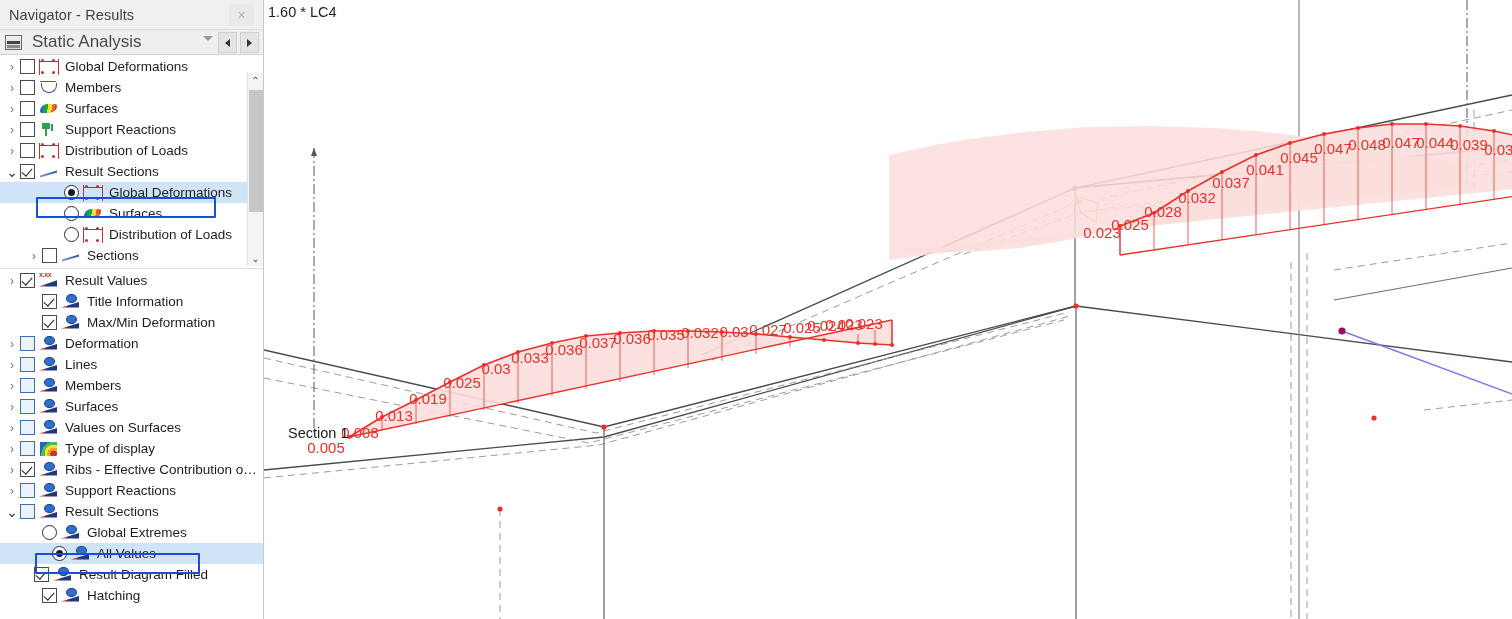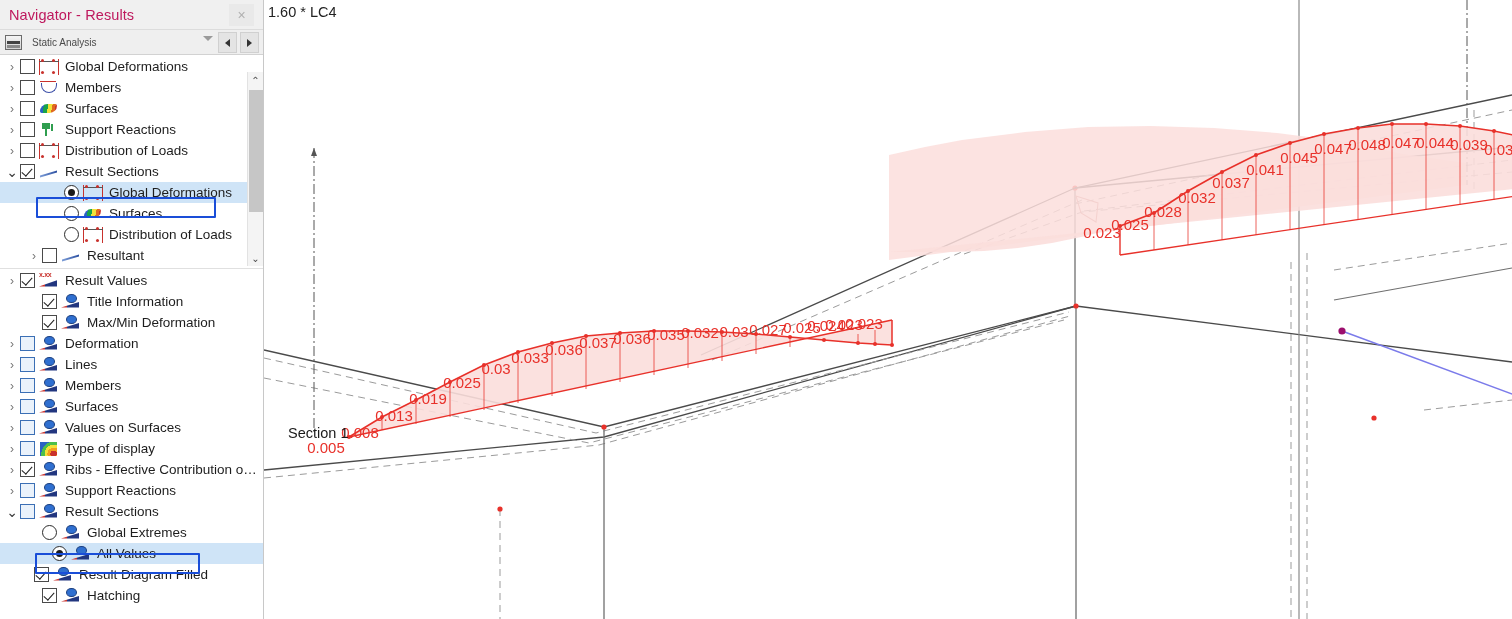--- a/index.html
+++ b/index.html
@@ -23,21 +23,21 @@
   .nav-titlebar {
     position: relative;
     height: 30px;
     background: #f0f0f0;
     border-bottom: 1px solid #dcdcdc;
     display: flex; align-items: center;
   }
   .nav-title {
     padding-left: 9px;
     font-size: 14.5px;
-    color: #be185d;
+    color: #404040;
     letter-spacing: .1px;
   }
   .nav-close {
     position: absolute; right: 9px; top: 4px;
     width: 25px; height: 22px;
     background: #e9e9e9;
     display: flex; align-items: center; justify-content: center;
     color: #b0b0b0; font-size: 14px; line-height: 1;
   }
 
@@ -53,21 +53,21 @@
     position: relative;
     background: linear-gradient(#f4f4f4, #d4d4d4);
     border: 1px solid #6b6b6b;
   }
   .ico-static::before {
     content: ""; position: absolute; left: 1px; right: 1px; top: 5px; height: 3px;
     background: #444; }
   .ico-static::after {
     content: ""; position: absolute; left: 1px; right: 1px; bottom: 1px; height: 3px;
     background: #8a8a8a; }
-  .combo-label { margin-left: 10px; font-size: 10px; color: #4a4a4a; }
+  .combo-label { margin-left: 10px; font-size: 17px; color: #4a4a4a; }
   .combo-caret {
     position: absolute; right: 50px; top: 6px;
     width: 0; height: 0; border-left: 5px solid transparent;
     border-right: 5px solid transparent; border-top: 5px solid #9a9a9a;
   }
   .nav-arrow {
     position: absolute; top: 2px; width: 19px; height: 21px;
     background: #e4e4e4; border: 1px solid #d0d0d0;
     display: flex; align-items: center; justify-content: center;
   }
@@ -263,21 +263,21 @@
             <span class="rb"></span>
             <span class="ti ic-frame"></span>
             <span class="lbl">Distribution of Loads</span>
           </div>
           <div class="row" style="padding-left: 26px;">
             <span class="expander">›</span>
             <span class="cb"></span>
             <span class="ti">
               <i class="ic-diag"></i>
             </span>
-            <span class="lbl">Resultant</span>
+            <span class="lbl">Sections</span>
           </div>
         </div>
 
       <div class="vscroll" style="top:16px;height:194px;">
         <div class="btn" style="position:absolute;top:0;left:0;right:0;">⌃</div>
         <div class="thumb" style="top:18px;height:122px;"></div>
         <div class="btn" style="position:absolute;bottom:0;left:0;right:0;">⌄</div>
       </div>
 
       <div class="sep" style="top:212px;"></div>

